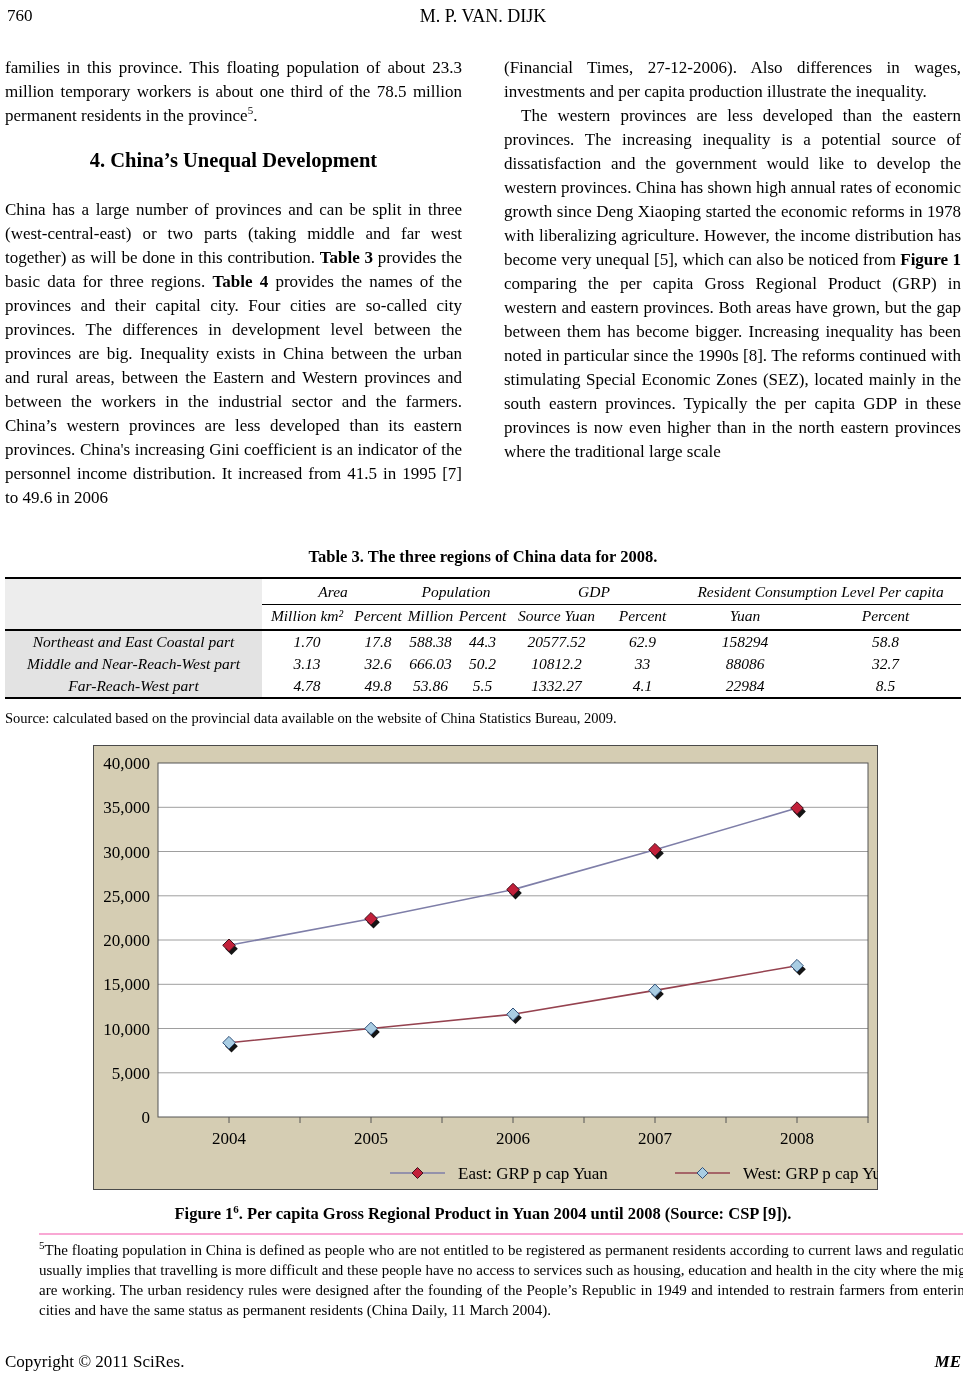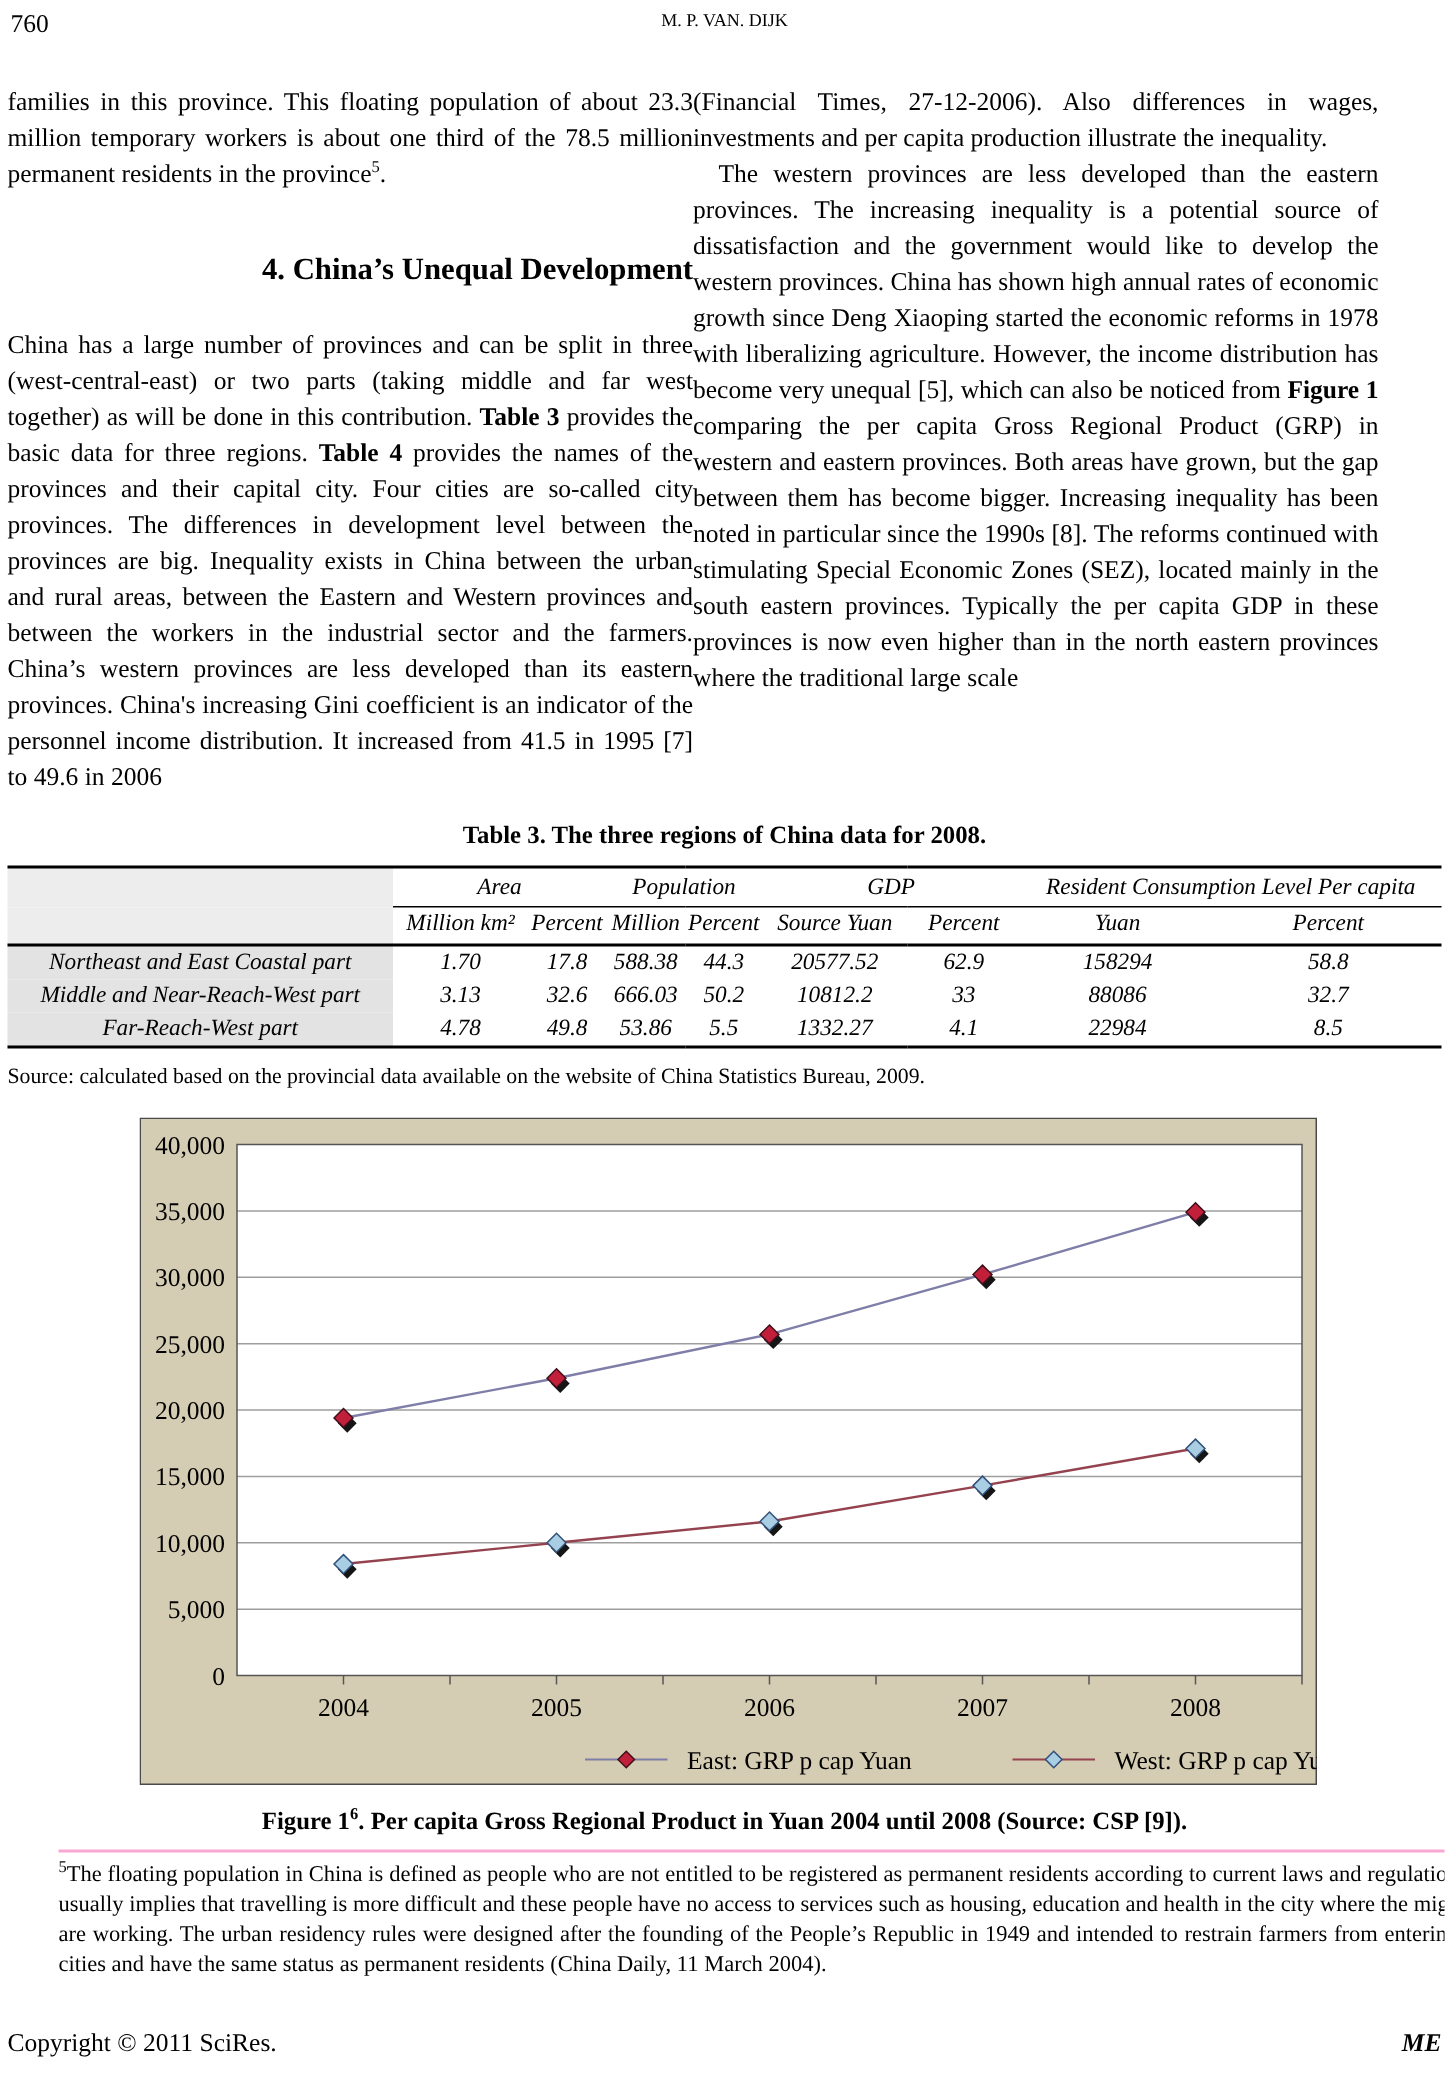--- a/index.html
+++ b/index.html
@@ -3,26 +3,26 @@
 <meta charset="utf-8">
 <style>
   html,body{margin:0;padding:0;background:#ffffff;}
   .page{
     position:relative;width:963px;height:1386px;background:#ffffff;
     font-family:"Liberation Serif", serif;color:#000;overflow:hidden;
   }
   
   .header{position:absolute;top:6px;left:5px;width:956px;height:22px;}
   .page-num{position:absolute;left:2px;top:0;font-size:17px;}
-  .running-head{text-align:center;font-size:12px;}
-  
-  .cols{position:absolute;top:56px;left:5px;width:956px;display:flex;}
+  .running-head{text-align:center;font-size:18px;}
+  
+  .cols{position:absolute;top:56px;left:5px;width:956px;display:flex;column-gap:42px;}
   .col{width:457px;font-size:17px;line-height:24px;text-align:justify;}
   .col p{margin:0;}
-  .section-heading{font-size:20.5px;font-weight:bold;margin:40px 0 26px 0;line-height:24px;text-align:right;}
+  .section-heading{font-size:20.5px;font-weight:bold;margin:20px 0 26px 0;line-height:24px;text-align:center;}
   .indent{text-indent:17px;}
   sup{font-size:11px;line-height:0;}
   b{font-weight:bold;}
   
   .tbl-section{position:absolute;top:547px;left:5px;width:956px;}
   .tbl-title{text-align:center;font-weight:bold;font-size:16.5px;margin:0 0 10px 0;}
   table.regions{width:100%;border-collapse:collapse;font-size:15.5px;
     border-top:2px solid #000;border-bottom:2px solid #000;table-layout:fixed;}
   table.regions td{text-align:center;padding:2px 0;vertical-align:middle;font-style:italic;}
   tr.ghead td{padding:4px 0 3px 0;}

